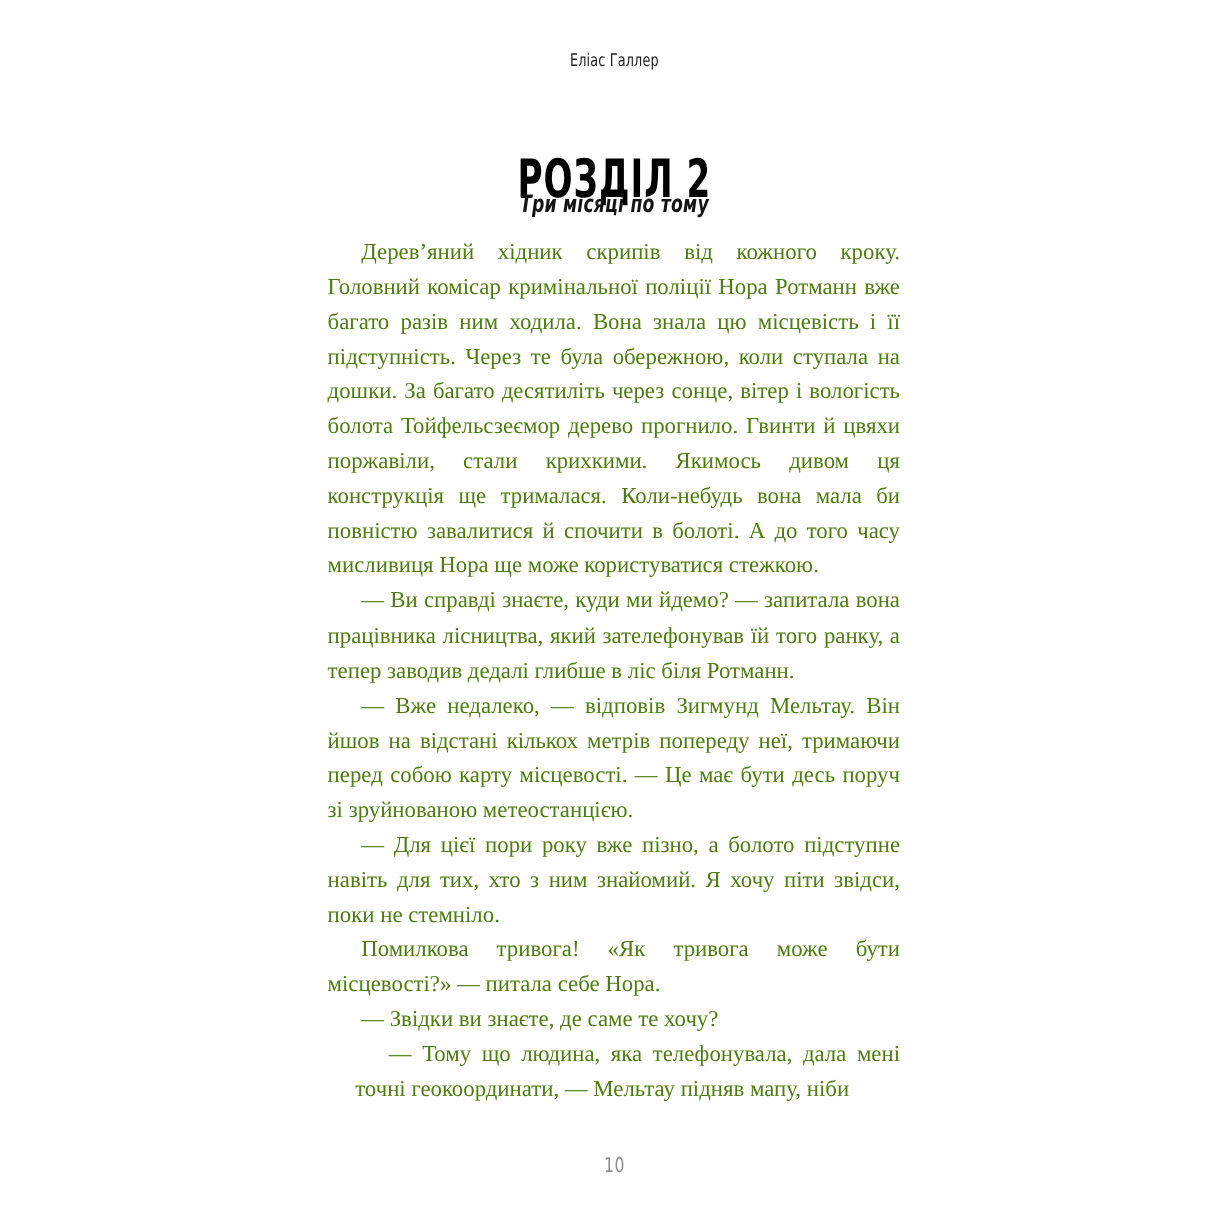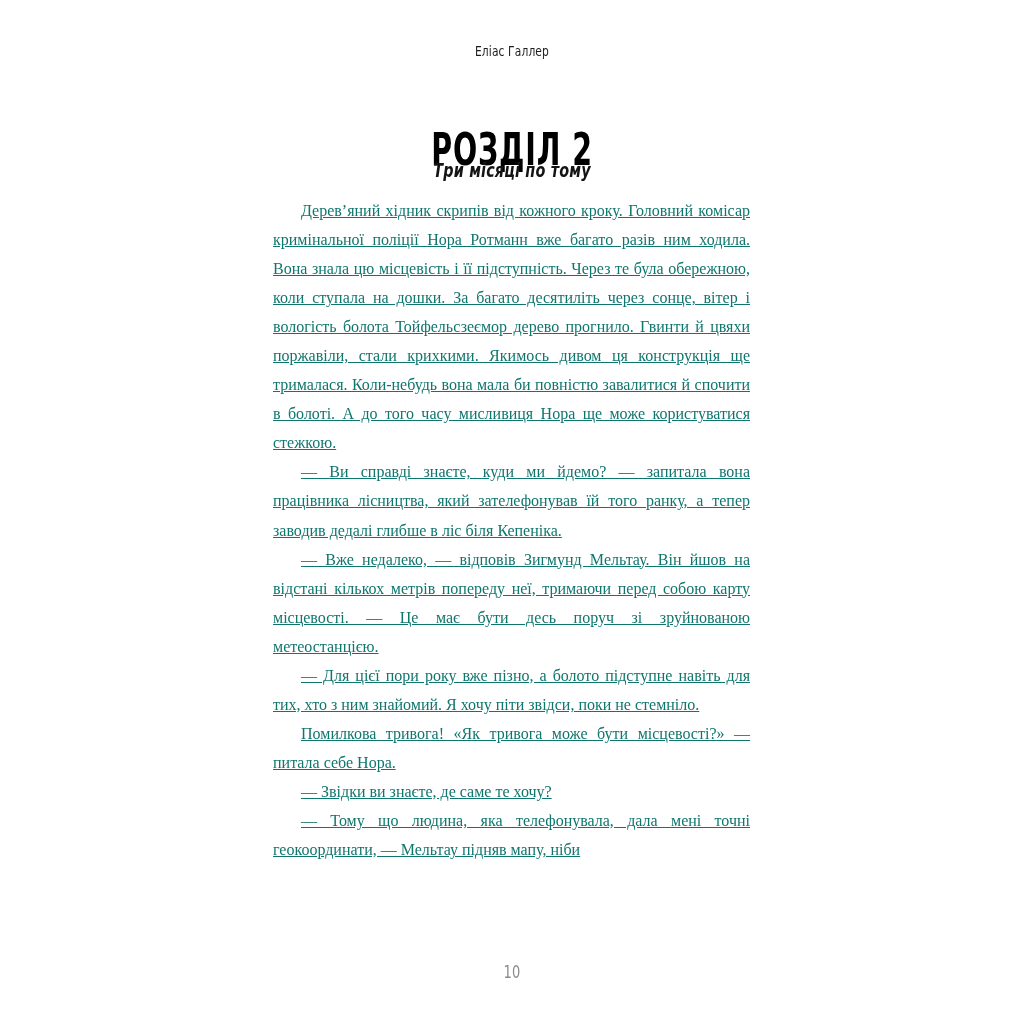--- a/index.html
+++ b/index.html
@@ -72,37 +72,37 @@
     transform: scaleX(0.80);
     transform-origin: center top;
   }
 
   
   .body-column {
     position: absolute;
     top: 196px;
     left: 273px;
     width: 477px;
-    font-size: 16px;
+    font-size: 19px;
     line-height: 29.05px;
     text-align: justify;
     text-justify: inter-word;
-    color: #0f766e;
+    color: #4d7c0f;
     hyphens: manual;
-    text-decoration: underline;
     -webkit-hyphens: manual;
   }
 
   .body-column p {
     margin: 0;
     text-indent: 28px;
     text-align: justify;
   }
   .body-column p:last-child {
     text-align: justify;
+    margin-left: 23px;
   }
 
   
   .folio {
     position: absolute;
     top: 962px;
     left: 0;
     width: 1024px;
     text-align: center;
     font-family: "DejaVu Sans Condensed", "Liberation Sans Narrow", "Liberation Sans", sans-serif;
@@ -120,21 +120,21 @@
 <div class="page">
 
   <div class="running-header">Еліас Галлер</div>
 
   <h1 class="chapter-title">РОЗДІЛ 2</h1>
 
   <div class="chapter-subtitle">Три місяці по тому</div>
 
   <div class="body-column">
     <p>Дерев’яний хідник скрипів від кожного кроку. Головний комісар кримінальної поліції Нора Ротманн вже багато разів ним ходила. Вона знала цю місцевість і її підступність. Через те була обережною, коли ступала на дошки. За багато десятиліть через сонце, вітер і вологість болота Тойфельсзеємор дерево прогнило. Гвинти й цвяхи поржавіли, стали крихкими. Якимось дивом ця конструкція ще трималася. Коли-небудь вона мала би повністю завалитися й спочити в болоті. А до того часу мисливиця Нора ще може користуватися стежкою.</p>
-    <p>— Ви справді знаєте, куди ми йдемо? — запитала вона працівника лісництва, який зателефонував їй того ранку, а тепер заводив дедалі глибше в ліс біля Кепеніка.</p>
+    <p>— Ви справді знаєте, куди ми йдемо? — запитала вона працівника лісництва, який зателефонував їй того ранку, а тепер заводив дедалі глибше в ліс біля Ротманн.</p>
     <p>— Вже недалеко, — відповів Зигмунд Мельтау. Він йшов на відстані кількох метрів попереду неї, тримаючи перед собою карту місцевості. — Це має бути десь поруч зі зруйнованою метеостанцією.</p>
     <p>— Для цієї пори року вже пізно, а болото підступне навіть для тих, хто з ним знайомий. Я хочу піти звідси, поки не стемніло.</p>
     <p>Помилкова тривога! «Як тривога може бути місцевості?» — питала себе Нора.</p>
     <p>— Звідки ви знаєте, де саме те хочу?</p>
     <p>— Тому що людина, яка телефонувала, дала мені точні геокоординати, — Мельтау підняв мапу, ніби</p>
   </div>
 
   <div class="folio">10</div>
 
 </div>

